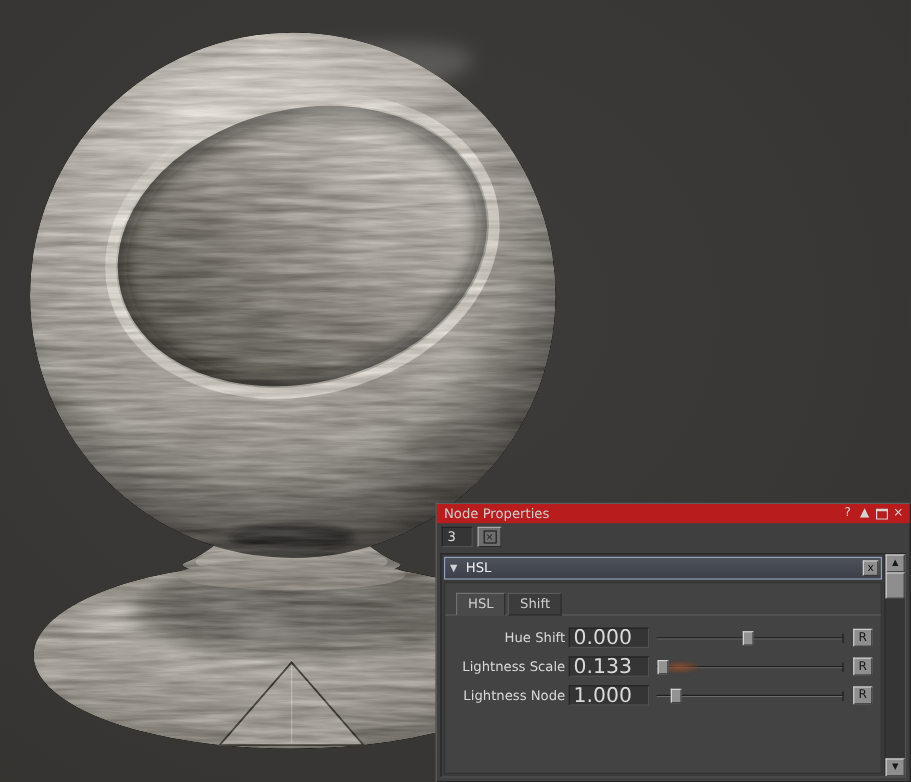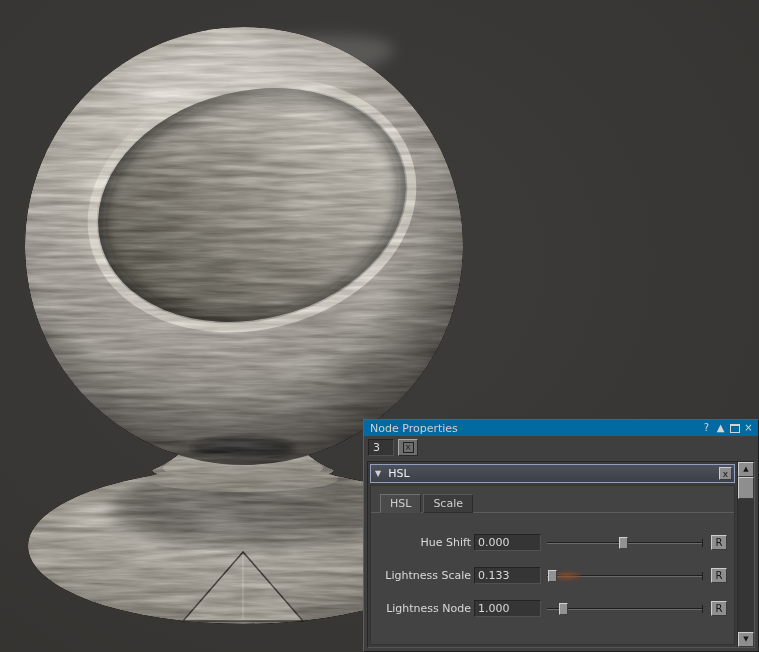--- a/index.html
+++ b/index.html
@@ -15,21 +15,21 @@
   .stage{position:absolute;inset:0;}
 
   
   .panel{
     position:absolute;left:363px;top:419px;width:396px;height:233px;
     box-sizing:border-box;background:#3f3f3f;
     border:1px solid #1e1e1e;border-top-color:#5e5e5e;border-left-color:#5e5e5e;
     display:flex;flex-direction:column;
     font-size:11px;color:#d6d6d6;
   }
-  .titlebar{height:16px;flex:0 0 auto;display:flex;align-items:center;padding:0 3px 0 6px;background:#0369a1;}
+  .titlebar{height:16px;flex:0 0 auto;display:flex;align-items:center;padding:0 3px 0 6px;background:#b91c1c;}
   .title{flex:1;color:#cfcfcf;}
   .ticon{width:13px;height:12px;display:inline-flex;align-items:center;justify-content:center;
          color:#d4d4d4;font-size:10px;line-height:12px;margin-left:1px;}
   .winglyph{display:inline-block;width:8px;height:6px;border:1px solid #d4d4d4;border-top-width:2px;}
 
   .toolrow{height:21px;flex:0 0 auto;display:flex;align-items:center;gap:4px;padding:1px 4px;}
   .numbox{width:20px;height:15px;box-sizing:content-box;background:#353535;color:#dcdcdc;
           border:1px solid;border-color:#232323 #515151 #515151 #232323;padding:0 0 0 4px;font-size:11px;}
   .minibtn{width:20px;height:17px;background:#6e6e6e;padding:0;
            border:1px solid;border-color:#a8a8a8 #2b2b2b #2b2b2b #a8a8a8;
@@ -48,24 +48,24 @@
   .xbtn{width:13px;height:13px;padding:0;background:#8e8e8e;color:#141414;font-size:9px;line-height:10px;
         border:1px solid;border-color:#cdcdcd #3a3a3a #3a3a3a #cdcdcd;text-align:center;}
 
   .nodebody{flex:1;margin:0 2px 2px 2px;background:#434343;border:1px solid #333;min-height:0;}
   .tabs{display:flex;align-items:flex-end;padding:8px 0 0 9px;border-bottom:1px solid #5c5c5c;}
   .tab{padding:2px 9px;margin-right:2px;margin-bottom:-1px;color:#cfcfcf;background:#3c3c3c;
        border:1px solid;border-color:#5a5a5a #2c2c2c #2c2c2c #5a5a5a;}
   .tab.active{background:#4a4a4a;border-color:#707070 #2c2c2c #4a4a4a #707070;}
 
   .params{padding:5px 0 0 0;}
-  .prow{display:flex;align-items:center;height:17px;margin:16px 4px 7px 0;}
+  .prow{display:flex;align-items:center;height:17px;margin:5px 4px 7px 0;}
   .plabel{width:100px;flex:0 0 auto;text-align:right;padding-right:3px;white-space:nowrap;color:#dadada;}
   .pvalue{width:62px;height:15px;flex:0 0 auto;box-sizing:content-box;background:#353535;color:#dadada;
-          border:1px solid;border-color:#232323 #515151 #515151 #232323;padding:0 0 0 3px;font-size:11px;}
+          border:1px solid;border-color:#232323 #515151 #515151 #232323;padding:0 0 0 3px;font-size:17px;}
   .slider{flex:1;position:relative;height:16px;margin:0 6px;}
   .slider .track{position:absolute;left:0;right:2px;top:7px;height:1px;background:#1f1f1f;border-bottom:1px solid #6b6b6b;}
   .slider .endtick{position:absolute;right:2px;top:4px;width:1px;height:8px;background:#1f1f1f;}
   .handle{position:absolute;top:2px;width:9px;height:12px;margin-left:-5px;background:#929292;
           border:1px solid;border-color:#d2d2d2 #3e3e3e #3e3e3e #d2d2d2;box-sizing:border-box;}
   .smudge{position:absolute;left:calc(4% + 3px);top:3px;width:26px;height:10px;border-radius:5px;
           background:radial-gradient(ellipse at 40% 50%, rgba(146,82,46,0.85), rgba(112,60,34,0.3) 70%, rgba(0,0,0,0));
           filter:blur(1px);}
   .rbtn{width:16px;height:15px;flex:0 0 auto;margin-right:3px;padding:0;background:#8e8e8e;color:#161616;
         font-size:10px;line-height:12px;border:1px solid;border-color:#cdcdcd #3a3a3a #3a3a3a #cdcdcd;text-align:center;}
@@ -181,21 +181,21 @@
 
       <div class="nodeheader">
         <span class="tri">▼</span>
         <span class="nh-label">HSL</span>
         <button class="xbtn">x</button>
       </div>
 
       <div class="nodebody">
         <div class="tabs">
           <span class="tab active">HSL</span>
-          <span class="tab">Scale</span>
+          <span class="tab">Shift</span>
         </div>
 
         <div class="params">
 
           <div class="prow">
             <span class="plabel">Hue Shift</span>
             <input class="pvalue" value="0.000" style="">
             <div class="slider">
               <div class="track"></div>
               <div class="endtick"></div>

